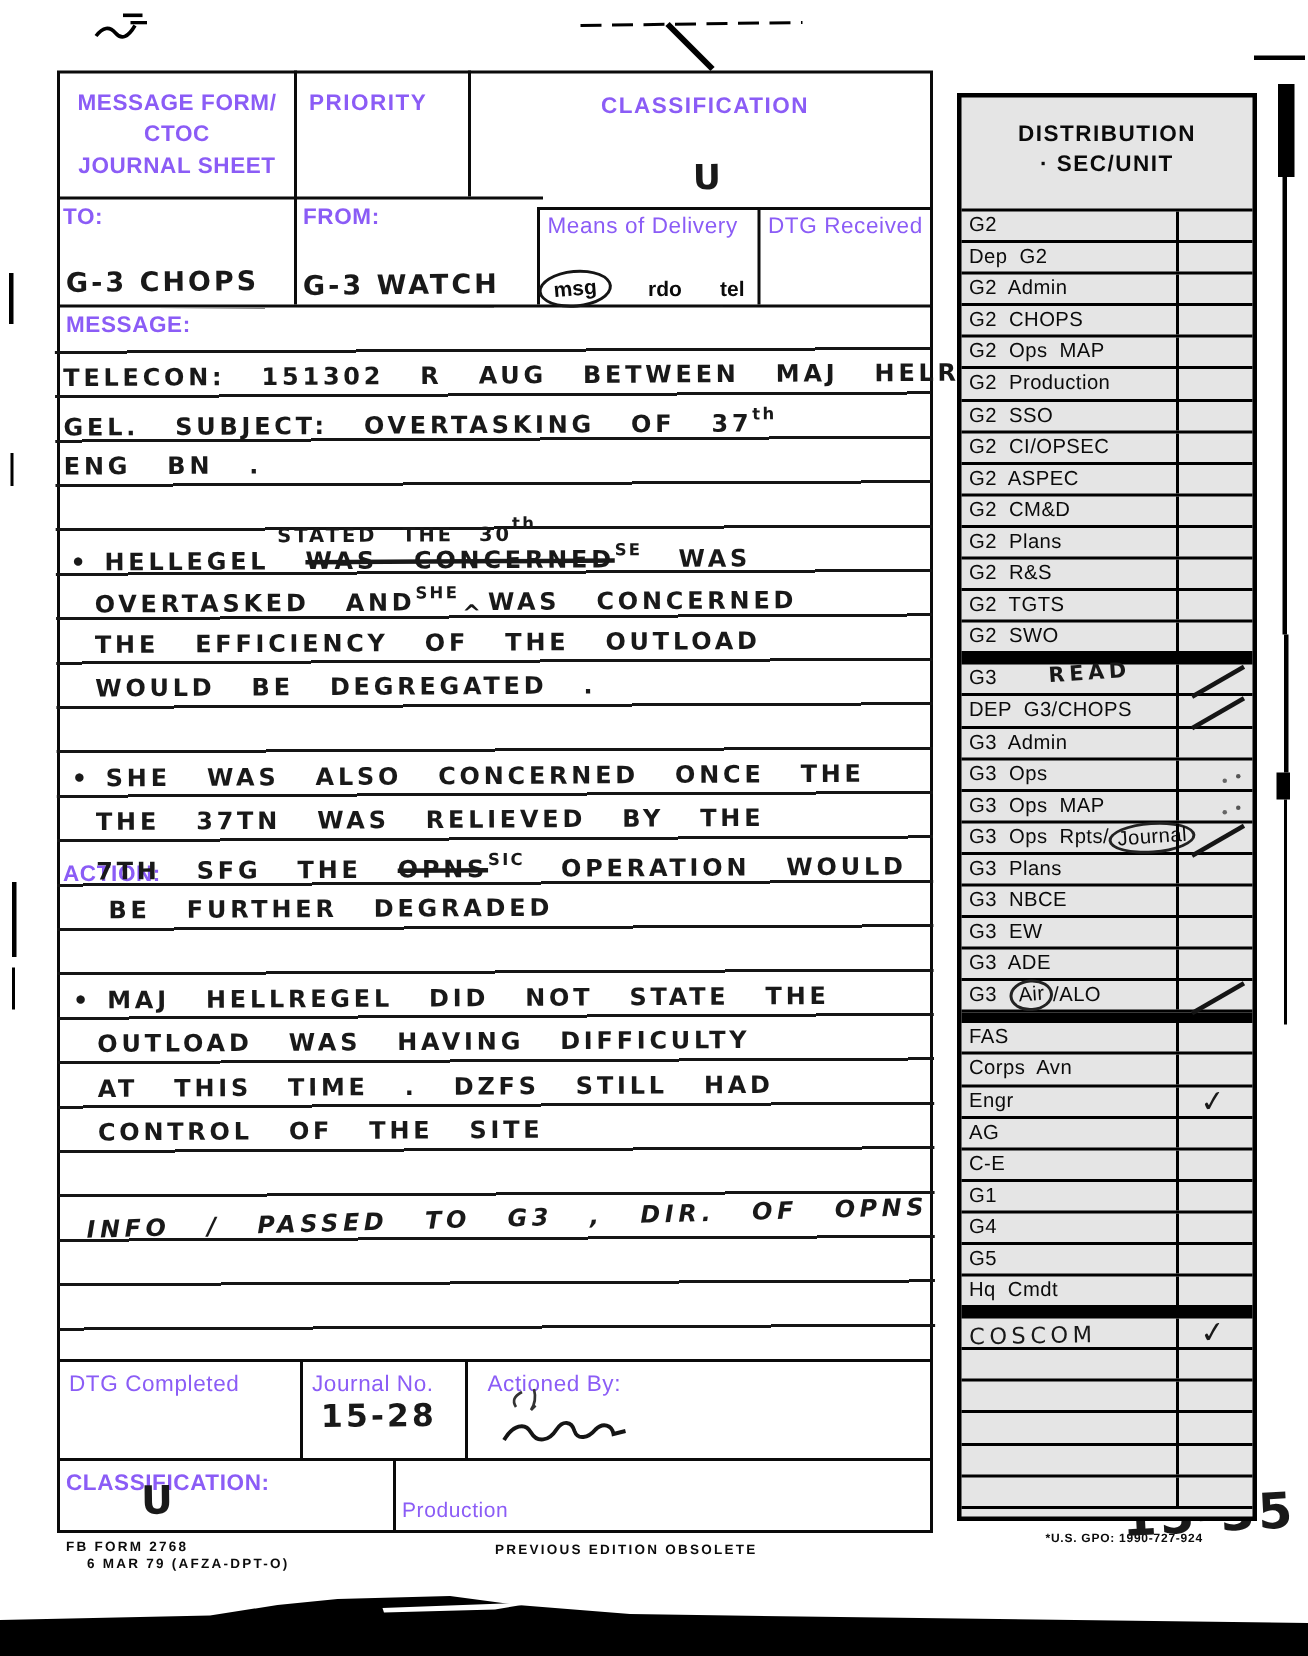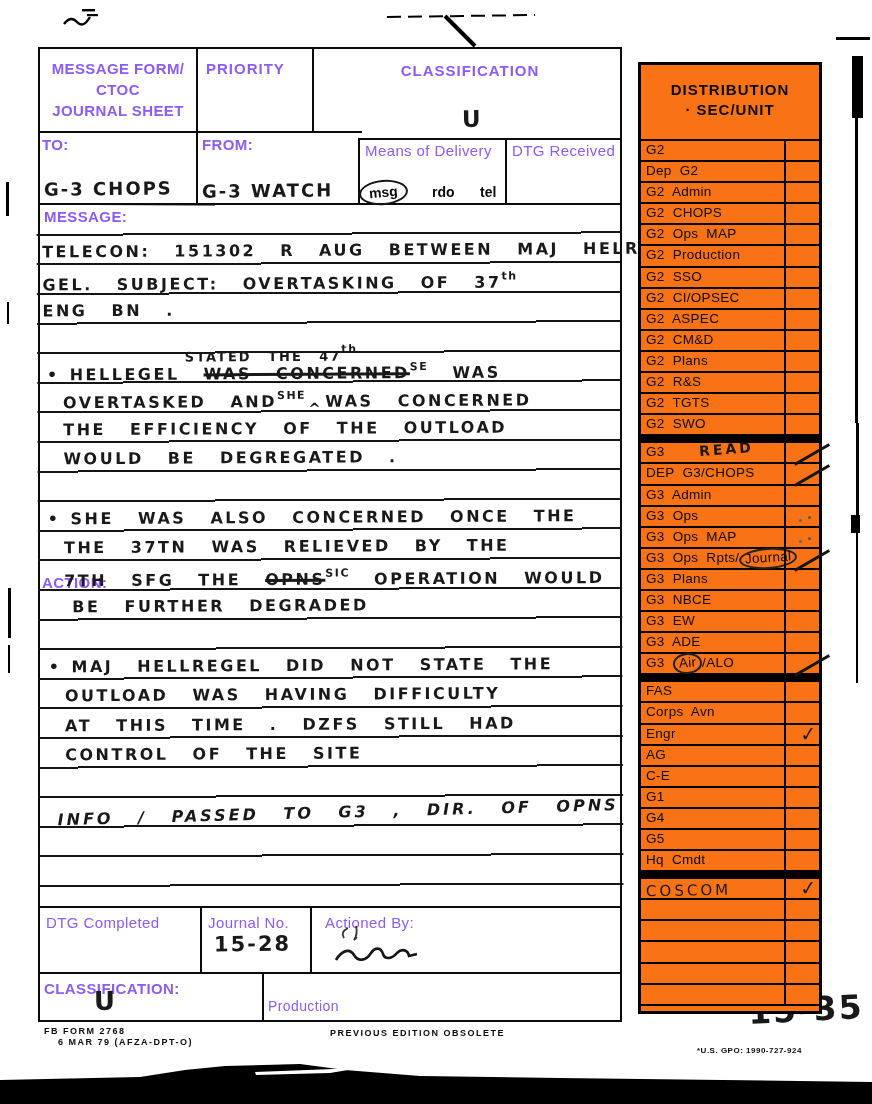--- a/index.html
+++ b/index.html
@@ -24,36 +24,36 @@
   .msg-hline.slant{transform:rotate(-1.2deg);font-style:italic;letter-spacing:3px;}
   #message-layer{position:absolute;left:0;top:0;width:100%;height:100%;transform:rotate(-.35deg);}
   
   .rules{position:absolute;left:38px;top:205px;width:584px;height:703px;
          background:repeating-linear-gradient(to bottom,transparent 0 27.6px,#151515 27.6px 29.6px);
          transform:rotate(-.25deg);}
   
   .opt{position:absolute;font-size:14px;font-weight:700;}
   .circled-opt{border:2.5px solid #151515;border-radius:50%;padding:2px 8px 3px;transform:rotate(-5deg);margin:-4px 0 0 -9px;}
   
-  .dist-box{position:absolute;left:638px;top:62px;width:184px;height:952px;border:3px solid #000;box-sizing:border-box;background:#f97316;}
+  .dist-box{position:absolute;left:638px;top:62px;width:200px;height:952px;border:3px solid #000;box-sizing:border-box;background:#e5e5e5;}
   .dist-head{height:76px;border-bottom:2px solid #000;padding-top:15px;box-sizing:border-box;
              text-align:center;font-size:15px;font-weight:700;letter-spacing:1px;line-height:20px;}
   .dist-row{display:flex;height:21.1px;border-bottom:2px solid #000000;box-sizing:border-box;}
   .dist-label{width:138px;padding:1px 0 0 5px;font-size:13.5px;font-weight:500;letter-spacing:.3px;word-spacing:4px;white-space:nowrap;position:relative;}
   .dist-check{flex:1;border-left:2px solid #000;position:relative;}
   .dist-divider{height:7px;background:#000;}
   .dist-hw{font-size:15px;letter-spacing:3px;padding-top:2px;transform:rotate(-1deg);}
   .dist-note{position:absolute;left:58px;top:-2px;font-size:14px;letter-spacing:3px;transform:rotate(-4deg);}
   .circled-word{display:inline-block;border:2px solid #222;border-radius:50%;padding:0 4px 2px;margin:-2px 0 -4px;transform:rotate(-4deg);}
   .slash-mark{position:absolute;left:6px;top:10px;width:40px;height:0;border-top:3px solid #151515;transform:rotate(-30deg);}
   .checkmark{position:absolute;left:14px;top:-3px;font-size:20px;transform:rotate(-6deg);}
   .dots-mark{position:absolute;right:8px;top:9px;width:3px;height:3px;background:#555;border-radius:50%;box-shadow:-9px 3px 0 #666;}
   
   .tiny{position:absolute;font-size:9px;font-weight:700;letter-spacing:1.5px;}
-  .gpo{position:absolute;font-size:8px;font-weight:700;letter-spacing:.5px;margin-top:25px;}
+  .gpo{position:absolute;font-size:8px;font-weight:700;letter-spacing:.5px;}
   
   .art{position:absolute;background:#000;}
   svg{position:absolute;overflow:visible;}
 </style>
 </head>
 <body>
 
 <div class="page">
 
   <svg style="left:60px;top:4px" width="50" height="28" viewBox="0 0 50 28">
@@ -108,21 +108,21 @@
   <span class="opt" style="left:432px;top:184px">rdo</span>
   <span class="opt" style="left:480px;top:184px">tel</span>
 
   <div class="rules"></div>
   <div class="plabel" style="left:44px;top:208px">MESSAGE:</div>
   <div class="plabel" style="left:42px;top:574px">ACTION:</div>
   <div id="message-layer">
       <div class="hw msg-hline" style="left: 44px; top: 240px;"><span>TELECON: 151302 R AUG BETWEEN MAJ HELRE-</span></div>
       <div class="hw msg-hline" style="left: 44px; top: 270px;"><span>GEL. SUBJECT: OVERTASKING OF 37</span><span class="sup">th</span></div>
       <div class="hw msg-hline" style="left: 44px; top: 299px;"><span>ENG BN .</span></div>
-      <div class="hw msg-hline insert" style="left: 186px; top: 342px;"><span>STATED THE 47</span><span class="sup">th</span></div>
+      <div class="hw msg-hline insert" style="left: 186px; top: 342px;"><span>STATED THE 30</span><span class="sup">th</span></div>
       <div class="hw msg-hline" style="left: 48px; top: 360px;"><span class="bullet">•</span><span>HELLEGEL </span><span class="strike">WAS CONCERNED</span><span class="sup">SE</span><span> WAS</span></div>
       <div class="hw msg-hline" style="left: 64px; top: 388px;"><span>OVERTASKED AND</span><span class="sup">SHE</span><span class="caret">^</span><span>WAS CONCERNED</span></div>
       <div class="hw msg-hline" style="left: 64px; top: 418px;"><span>THE EFFICIENCY OF THE OUTLOAD</span></div>
       <div class="hw msg-hline" style="left: 64px; top: 447px;"><span>WOULD BE DEGREGATED .</span></div>
       <div class="hw msg-hline" style="left: 48px; top: 507px;"><span class="bullet">•</span><span>SHE WAS ALSO CONCERNED ONCE THE</span></div>
       <div class="hw msg-hline" style="left: 64px; top: 536px;"><span>THE 37TN WAS RELIEVED BY THE</span></div>
       <div class="hw msg-hline" style="left: 64px; top: 566px;"><span>7TH SFG THE </span><span class="strike">OPNS</span><span class="sup">SIC</span><span> OPERATION WOULD</span></div>
       <div class="hw msg-hline" style="left: 72px; top: 595px;"><span>BE FURTHER DEGRADED</span></div>
       <div class="hw msg-hline" style="left: 48px; top: 655px;"><span class="bullet">•</span><span>MAJ HELLREGEL DID NOT STATE THE</span></div>
       <div class="hw msg-hline" style="left: 64px; top: 684px;"><span>OUTLOAD WAS HAVING DIFFICULTY</span></div>

